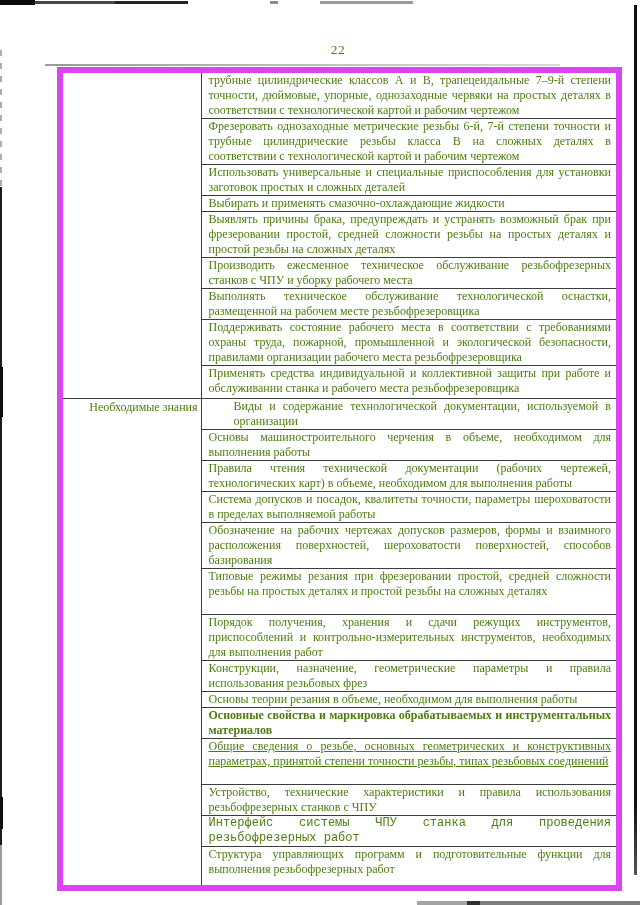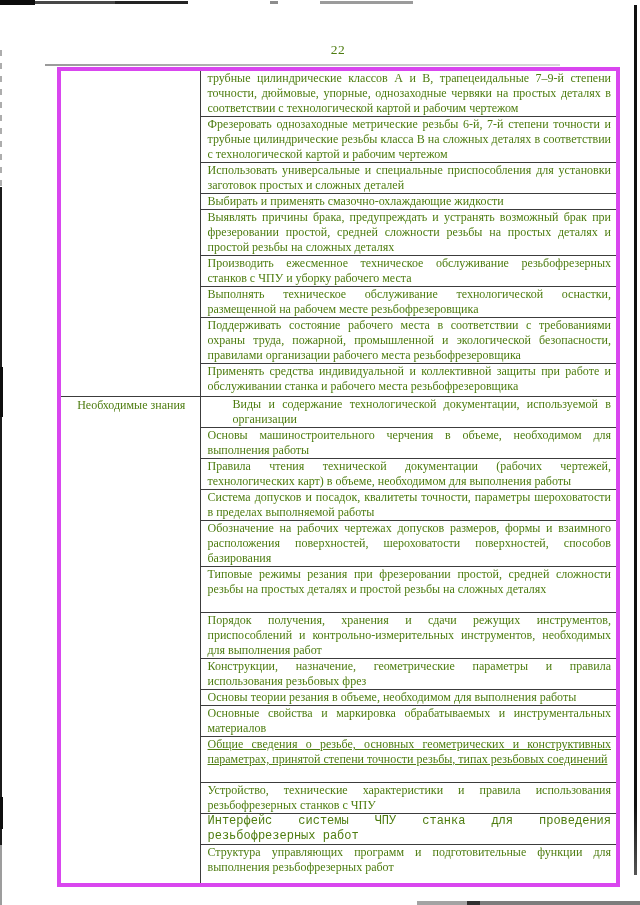--- a/index.html
+++ b/index.html
@@ -27,33 +27,33 @@
     left: 45px; top: 64px;
     width: 515px; height: 2px;
     background: linear-gradient(to right, #9a9a9a, #c4c4c4 60%, #d9d9d9);
   }
   .doc-table {
     position: absolute;
     left: 57px; top: 67px;
     width: 559px;
     border-collapse: collapse;
     table-layout: fixed;
-    border: 4px solid #d946ef;
+    border: 6px solid #d946ef;
   }
   .doc-table td {
     border: 1px solid #3c3c3c;
     vertical-align: top;
     font-size: 12px;
     line-height: 15px;
     overflow: hidden;
   }
   .label-cell {
     width: 139px;
     padding: 1px 3px 0 5px;
-    text-align: center;
+    text-align: right;
   }
   .text-cell {
     width: 418px;
     padding: 0 5px 0 7px;
     text-align: justify;
   }
   
   .artifact { position: absolute; }
   .a-top-1 { left: 0;   top: 0; width: 35px;  height: 5px;   background: #0c0c0c; }
   .a-top-2 { left: 35px; top: 1px; width: 80px; height: 2.5px; background: #474747; }
@@ -148,21 +148,21 @@
         <tr>
           <td class="text-cell" style="height: 45px; margin-top: 48px;">Порядок получения, хранения и сдачи режущих инструментов, приспособлений и контрольно-измерительных инструментов, необходимых для выполнения работ</td>
         </tr>
         <tr>
           <td class="text-cell" style="height: 30px;">Конструкции, назначение, геометрические параметры и правила использования резьбовых фрез</td>
         </tr>
         <tr>
           <td class="text-cell" style="height: 15px;">Основы теории резания в объеме, необходимом для выполнения работы</td>
         </tr>
         <tr>
-          <td class="text-cell" style="height: 30px;">Основные свойства и маркировка обрабатываемых и инструментальных материалов</td>
+          <td class="text-cell" style="height: 30px; font-weight: bold;">Основные свойства и маркировка обрабатываемых и инструментальных материалов</td>
         </tr>
         <tr>
           <td class="text-cell" style="height: 45px; text-decoration: underline;">Общие сведения о резьбе, основных геометрических и конструктивных параметрах, принятой степени точности резьбы, типах резьбовых соединений</td>
         </tr>
         <tr>
           <td class="text-cell" style="height: 30px; border-radius: 12px;">Устройство, технические характеристики и правила использования резьбофрезерных станков с ЧПУ</td>
         </tr>
         <tr>
           <td class="text-cell" style="height: 15px; font-family: Liberation Mono, monospace;">Интерфейс системы ЧПУ станка для проведения резьбофрезерных работ</td>
         </tr>

